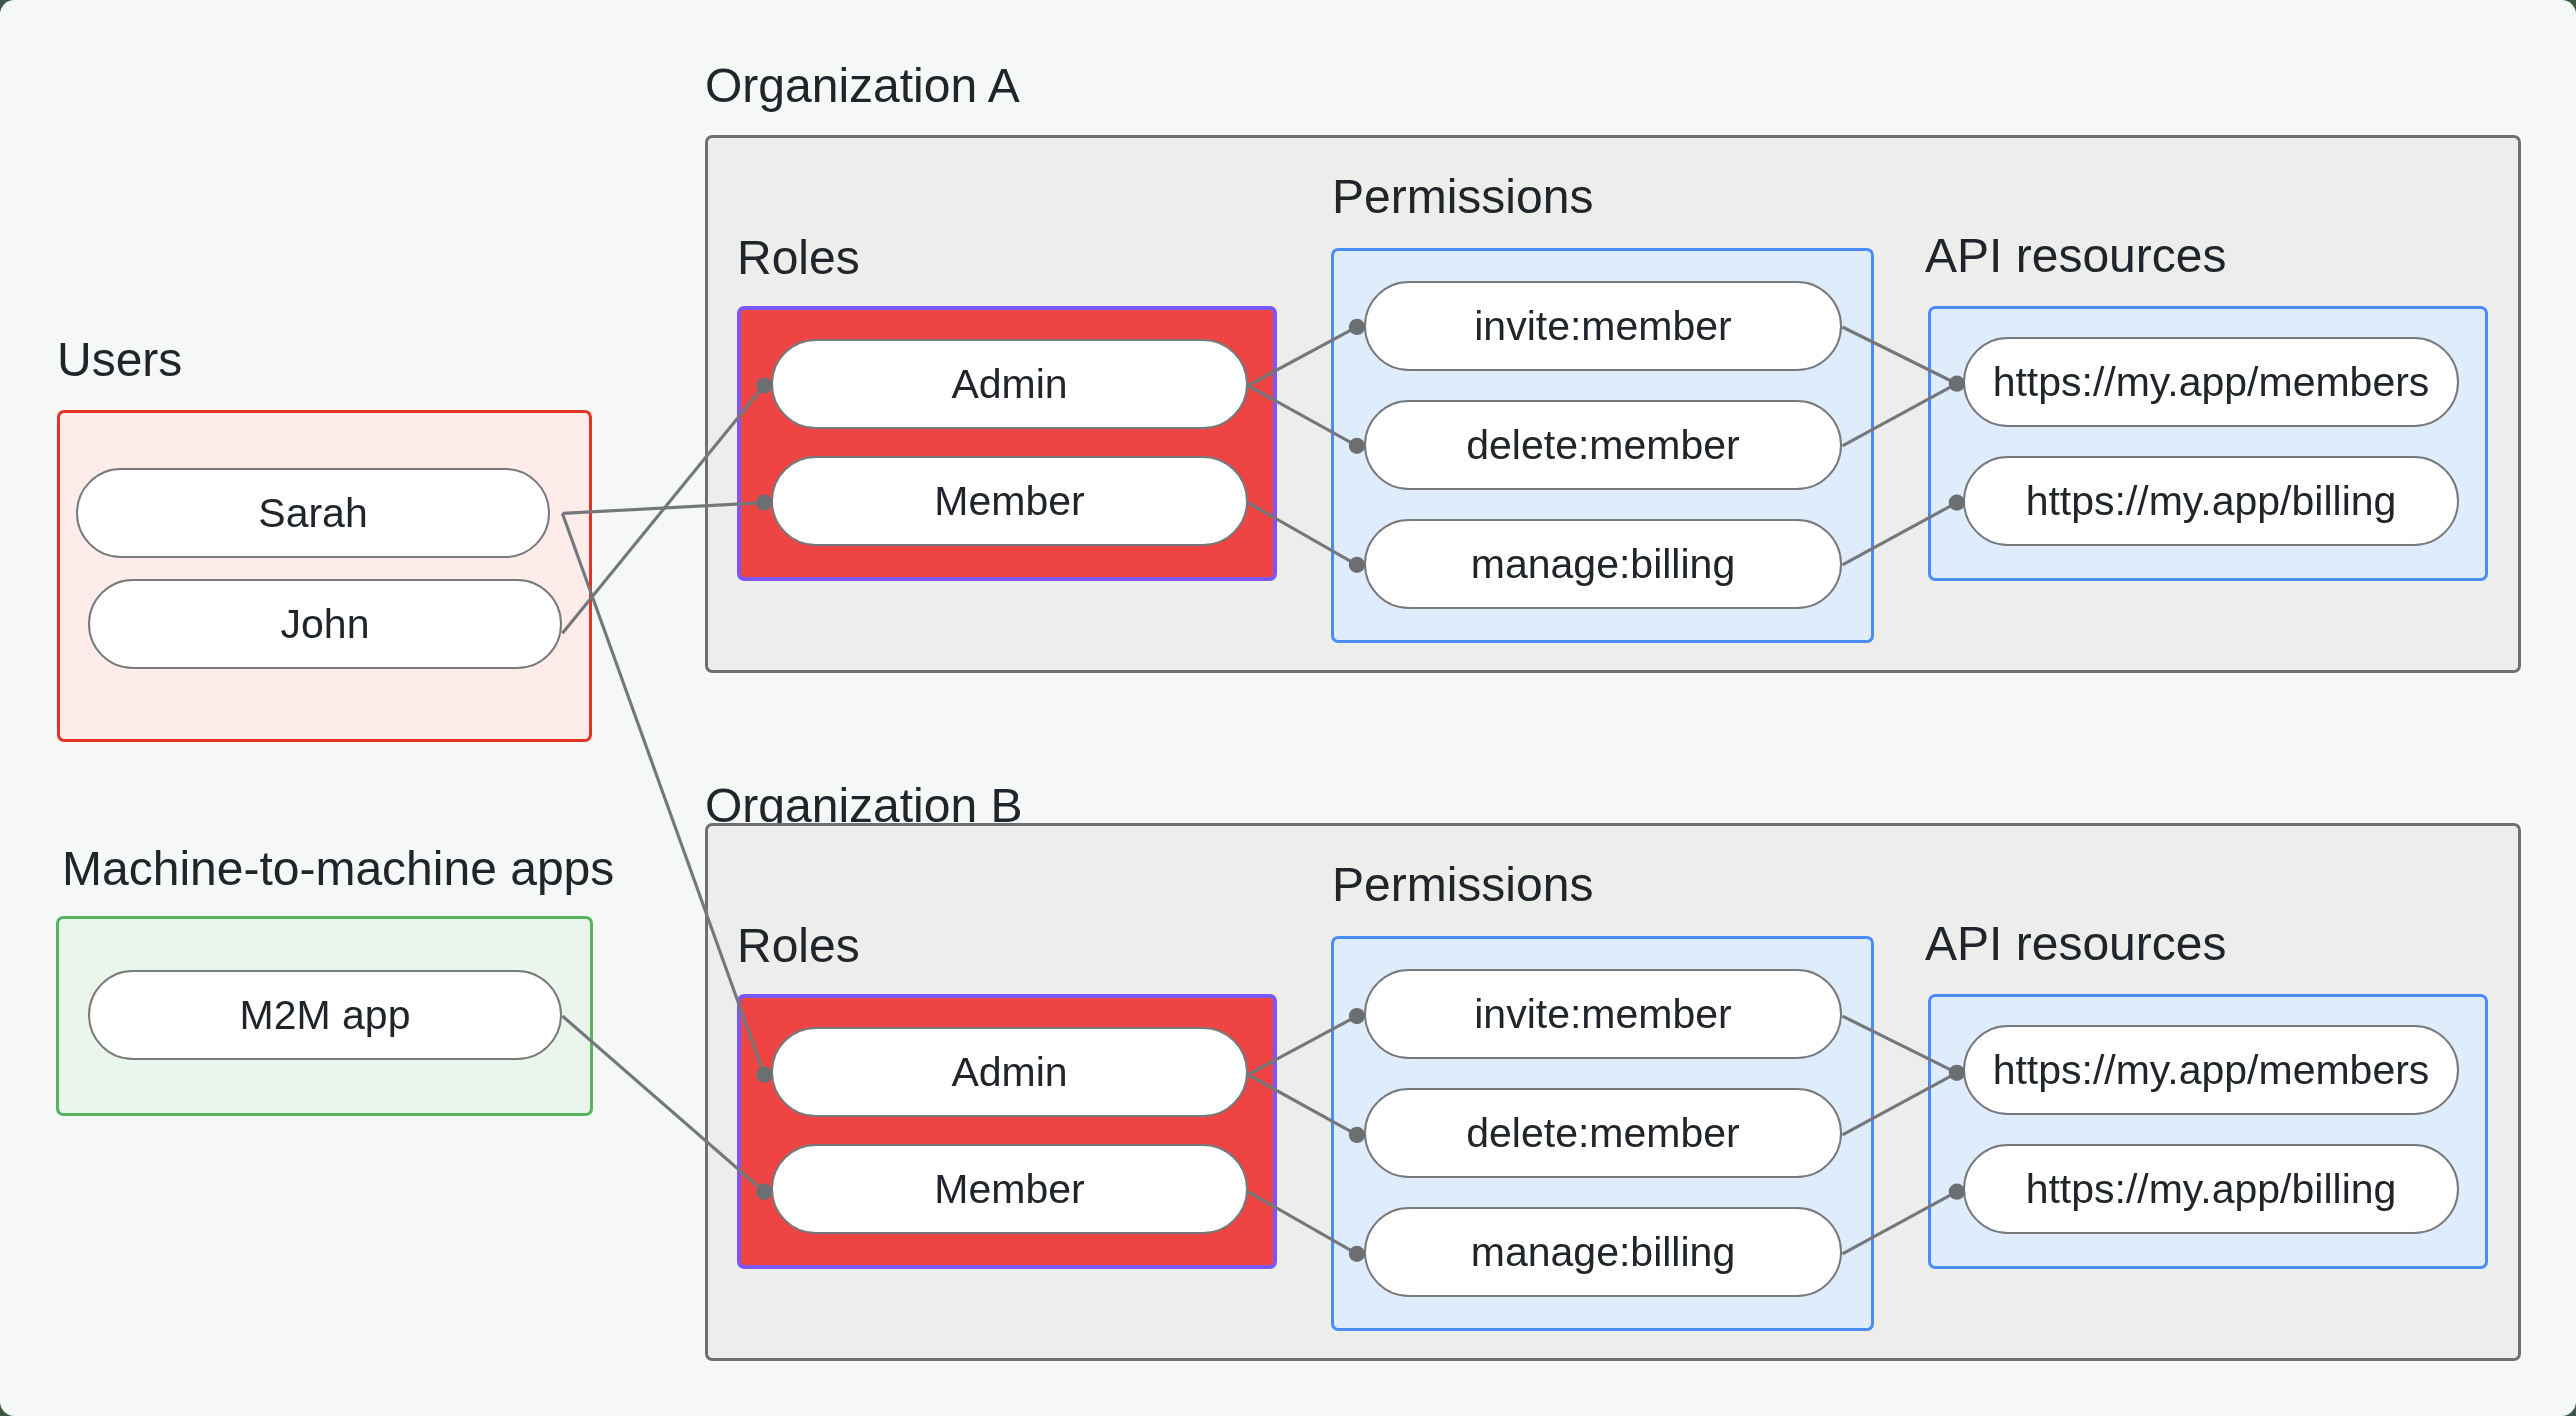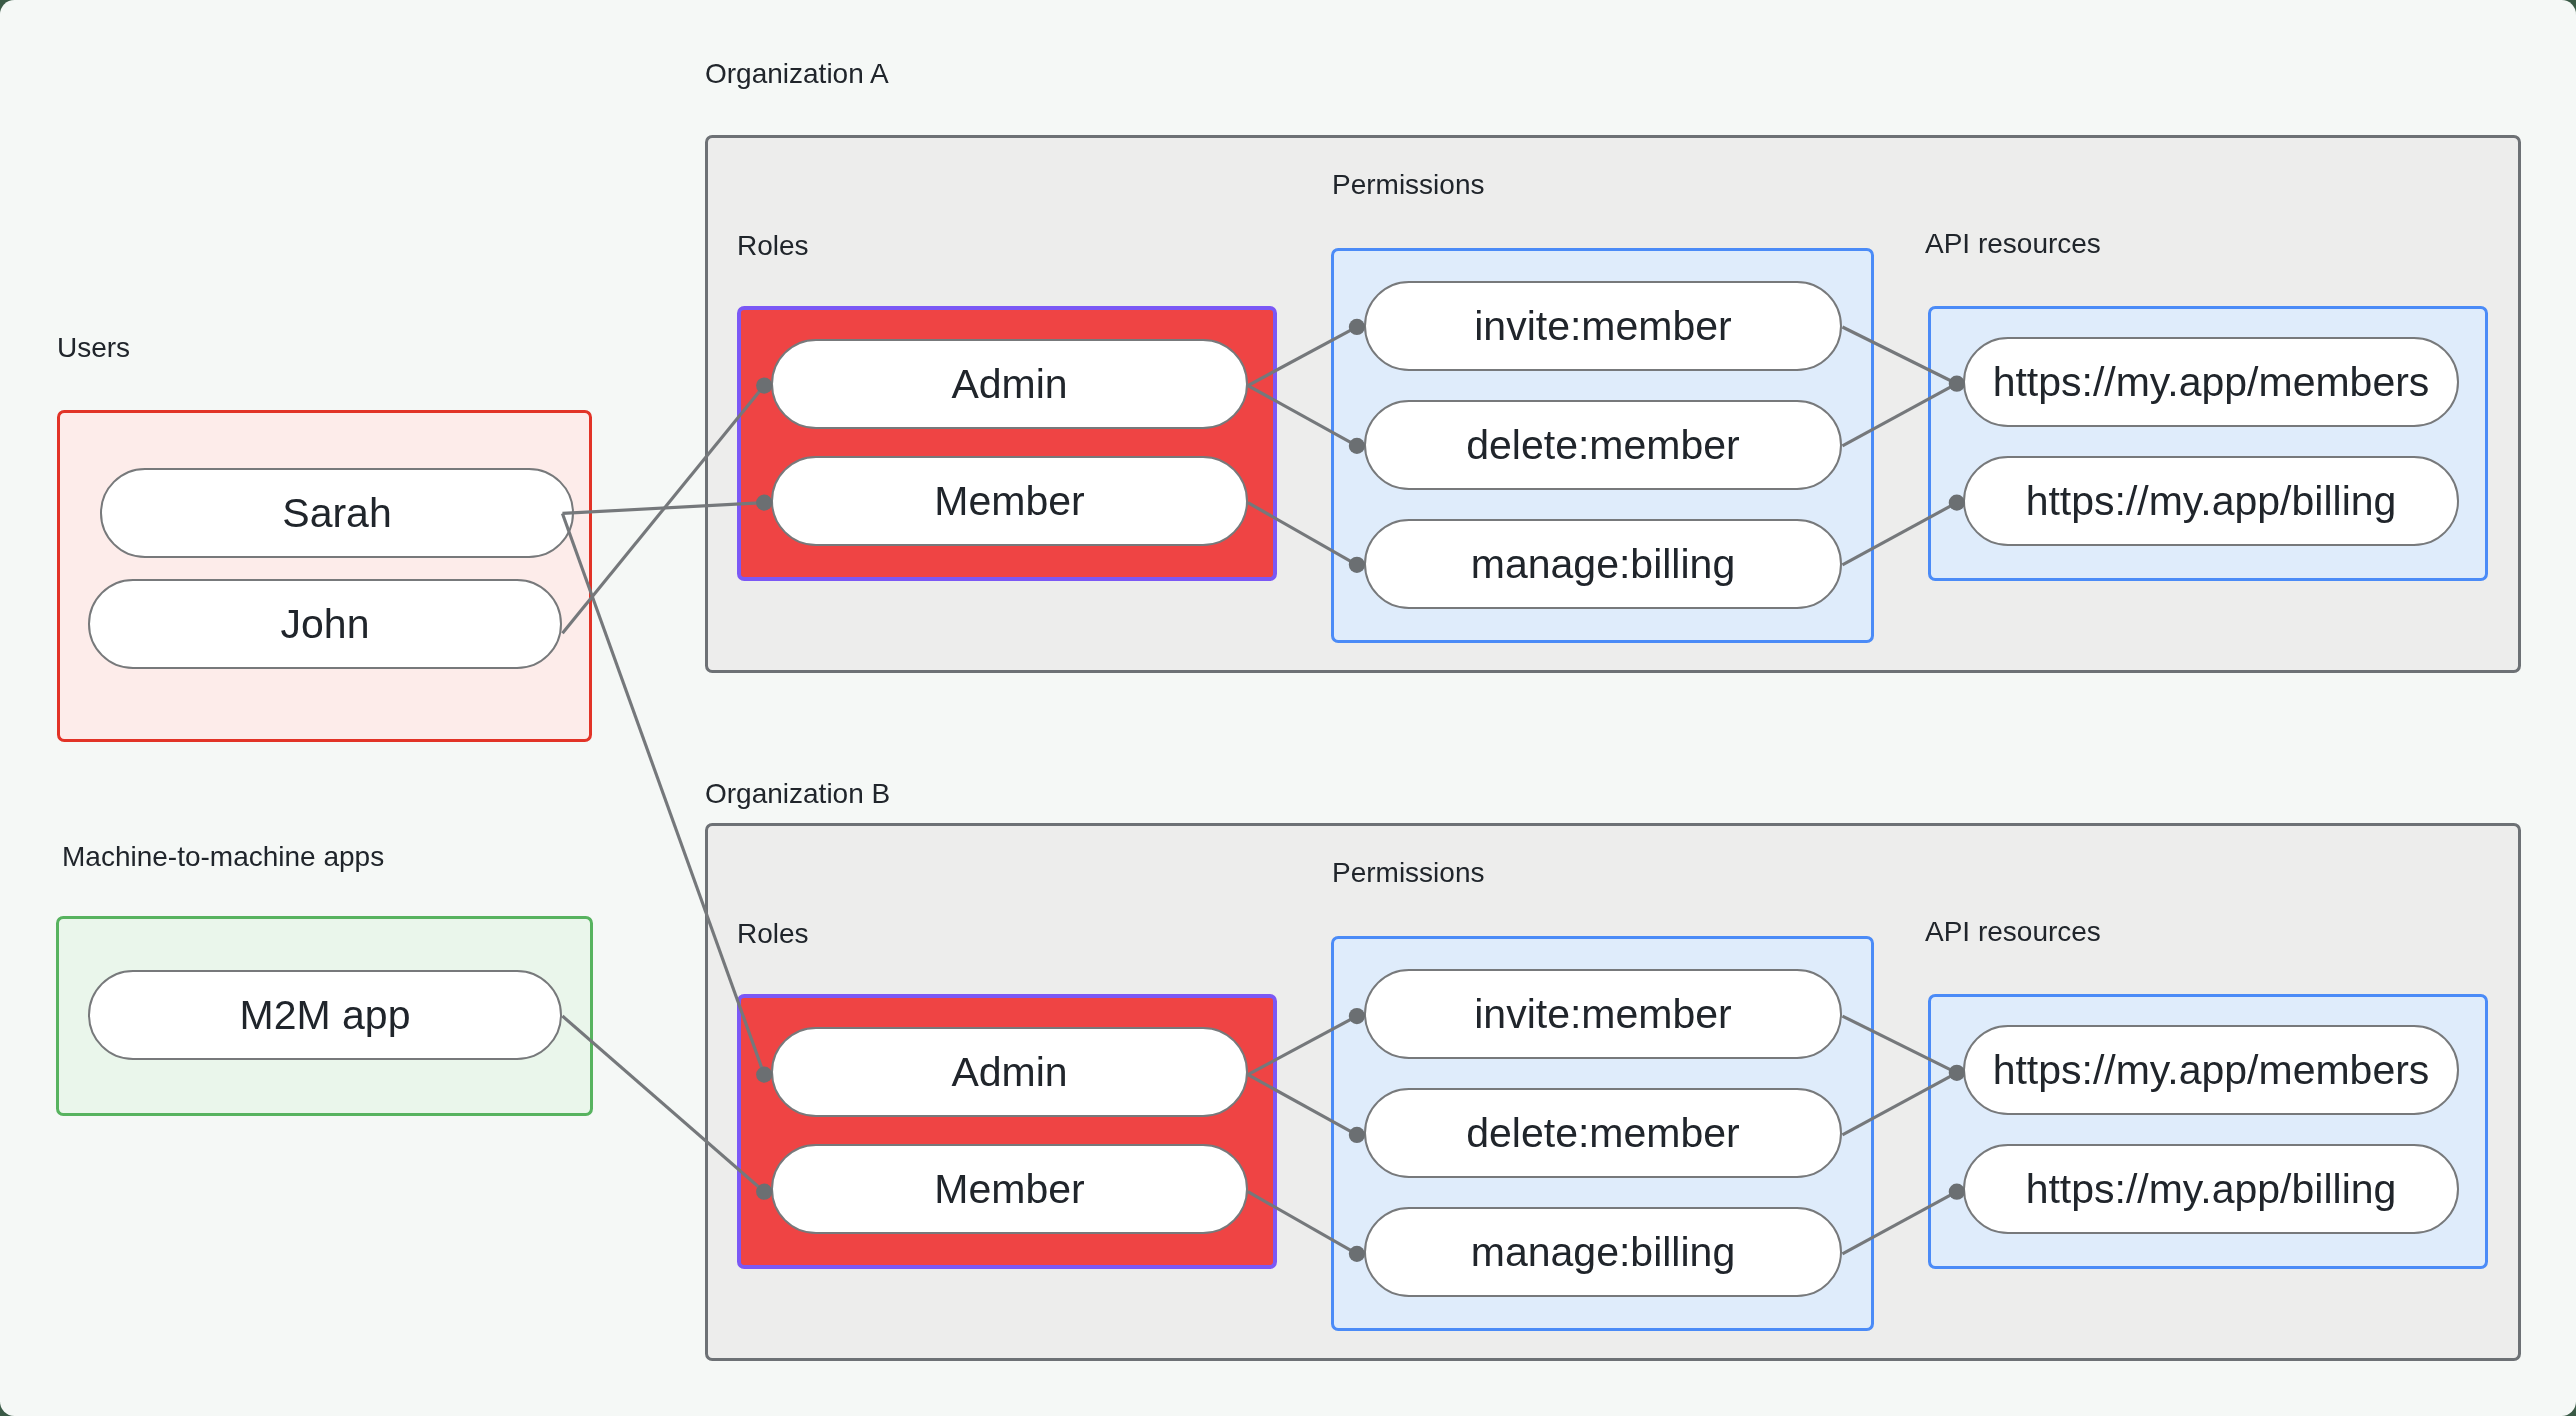--- a/index.html
+++ b/index.html
@@ -11,21 +11,21 @@
   .page {
     position: relative;
     width: 2576px;
     height: 1416px;
     background: #f5f8f6;
     border-radius: 14.4px;
     overflow: hidden;
   }
   .lbl {
     position: absolute;
-    font-size: 28px;
+    font-size: 48px;
     line-height: 1.15;
     color: #20252b;
     white-space: nowrap;
   }
   .box {
     position: absolute;
     box-sizing: border-box;
     border-radius: 7.2px;
   }
   .box.red    { background: #fdecea; border: 3.6px solid #e23327; }
@@ -97,21 +97,21 @@
     <circle cx="2172" cy="558" r="9"></circle>
     <circle cx="1506" cy="1128" r="9"></circle>
     <circle cx="1506" cy="1260" r="9"></circle>
     <circle cx="1506" cy="1392" r="9"></circle>
     <circle cx="2172" cy="1191" r="9"></circle>
     <circle cx="2172" cy="1323" r="9"></circle>
   </svg>
 
   <div class="lbl" style="left:57px; top:332px;">Users</div>
   <div class="box red" style="left:57px; top:410px; width:535px; height:332px;">
-    <div class="pill" style="left:40px; top:55px; width:474px;">Sarah</div>
+    <div class="pill" style="left:16px; top:55px; width:474px;">Sarah</div>
     <div class="pill" style="left:28px; top:166px; width:474px;">John</div>
   </div>
 
   <div class="lbl" style="left:62px; top:841px;">Machine-to-machine apps</div>
   <div class="box green" style="left:56px; top:916px; width:537px; height:200px;padding-left:22px;">
     <div class="pill" style="left:29px; top:51px; width:474px;">M2M app</div>
   </div>
 
   <div class="lbl" style="left:705px; top:58px;">Organization A</div>
   <div class="box org" style="left:705px; top:135px; width:1816px; height:538px;">

